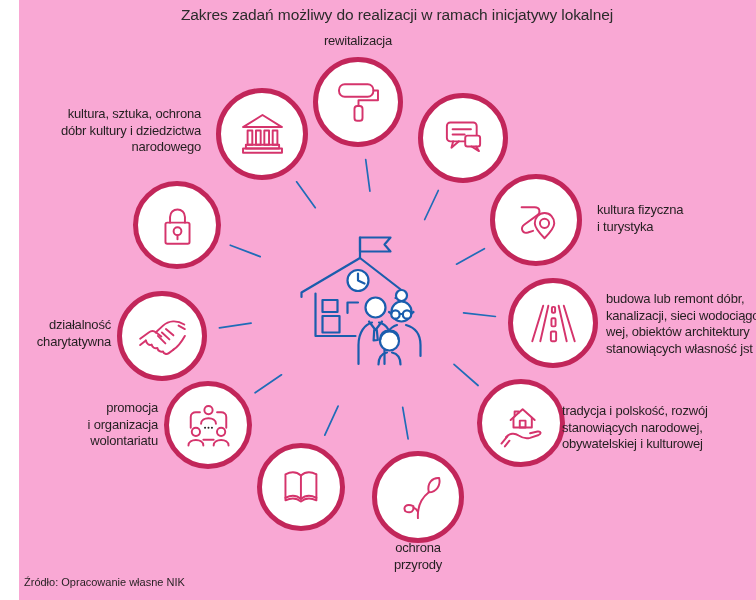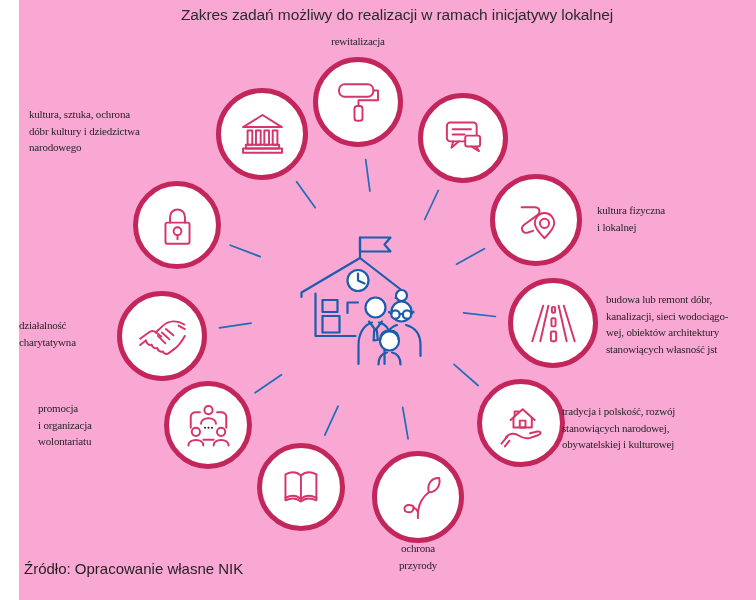--- a/index.html
+++ b/index.html
@@ -13,27 +13,27 @@
     font-size:15.5px;color:#2b2b2b;letter-spacing:-0.1px;z-index:3;
   }
   .node-circle{
     position:absolute;z-index:2;box-sizing:border-box;border-radius:50%;
     border:5px solid var(--ring,#c2265a);background:#fff;
     display:flex;align-items:center;justify-content:center;
   }
   .node-circle svg{stroke:var(--icon,#d5346c);fill:none;stroke-width:1.7;
     stroke-linecap:round;stroke-linejoin:round;}
   .lbl{
-    position:absolute;z-index:3;font-size:11px;line-height:16.5px;
-    letter-spacing:-0.2px;white-space:pre;color:var(--text,#231f20);font-family:Liberation Serif, serif;
-  }
-  .lbl-right{}
+    position:absolute;z-index:3;font-size:13px;line-height:16.5px;
+    letter-spacing:-0.2px;white-space:pre;color:var(--text,#231f20);
+  }
+  .lbl-right{text-align:right;}
   .lbl-center{text-align:center;}
   .source{
-    position:absolute;left:5px;top:560px;font-size:15px;z-index:3;
+    position:absolute;left:5px;top:576px;font-size:11px;z-index:3;
     color:var(--text,#231f20);
   }
   #house-art{stroke:var(--blue,#1a5dad);fill:none;stroke-width:2.2;
     stroke-linecap:round;stroke-linejoin:round;}
   #house-art .wfill{fill:#fff;}
   #connectors line{stroke:var(--connector,#1f6cb8);stroke-width:1.7;stroke-linecap:round;}
 </style>
 </head>
 <body>
 
@@ -112,21 +112,21 @@
   </div>
 
   <div class="node-circle" style="left:471px;top:174px;width:92px;height:92px">
     <svg width="55" height="55" viewBox="0 0 48 48">
       <path d="M11,12.5 H22.5 C27,12.5 28,17 24.5,19.5 L13.5,27.5 C9.5,30.5 11.5,36 16.5,34.5 L21,33"></path>
       <path d="M31,17.5 C26,17.5 22.5,21.5 22.5,26.5 C22.5,30 26,34.5 31,39.5 C36,34.5 39.5,30 39.5,26.5 C39.5,21.5 36,17.5 31,17.5 Z" fill="#fff"></path>
       <circle cx="31" cy="26.5" r="4"></circle>
     </svg>
   </div>
   <div class="lbl" style="left:578px;top:202px">kultura fizyczna
-i lokalnej</div>
+i turystyka</div>
 
   <div class="node-circle" style="left:489px;top:278px;width:90px;height:90px">
     <svg width="55" height="55" viewBox="0 0 48 48">
       <path d="M15,8.5 L5.5,39.5 M19.5,8.5 L12.5,39.5"></path>
       <path d="M28.5,8.5 L35.5,39.5 M33,8.5 L42.5,39.5"></path>
       <rect x="22.6" y="9.5" width="2.8" height="5.2" rx="1"></rect>
       <rect x="22.2" y="19.5" width="3.6" height="7" rx="1"></rect>
       <rect x="21.7" y="31" width="4.6" height="8.5" rx="1"></rect>
     </svg>
   </div>

